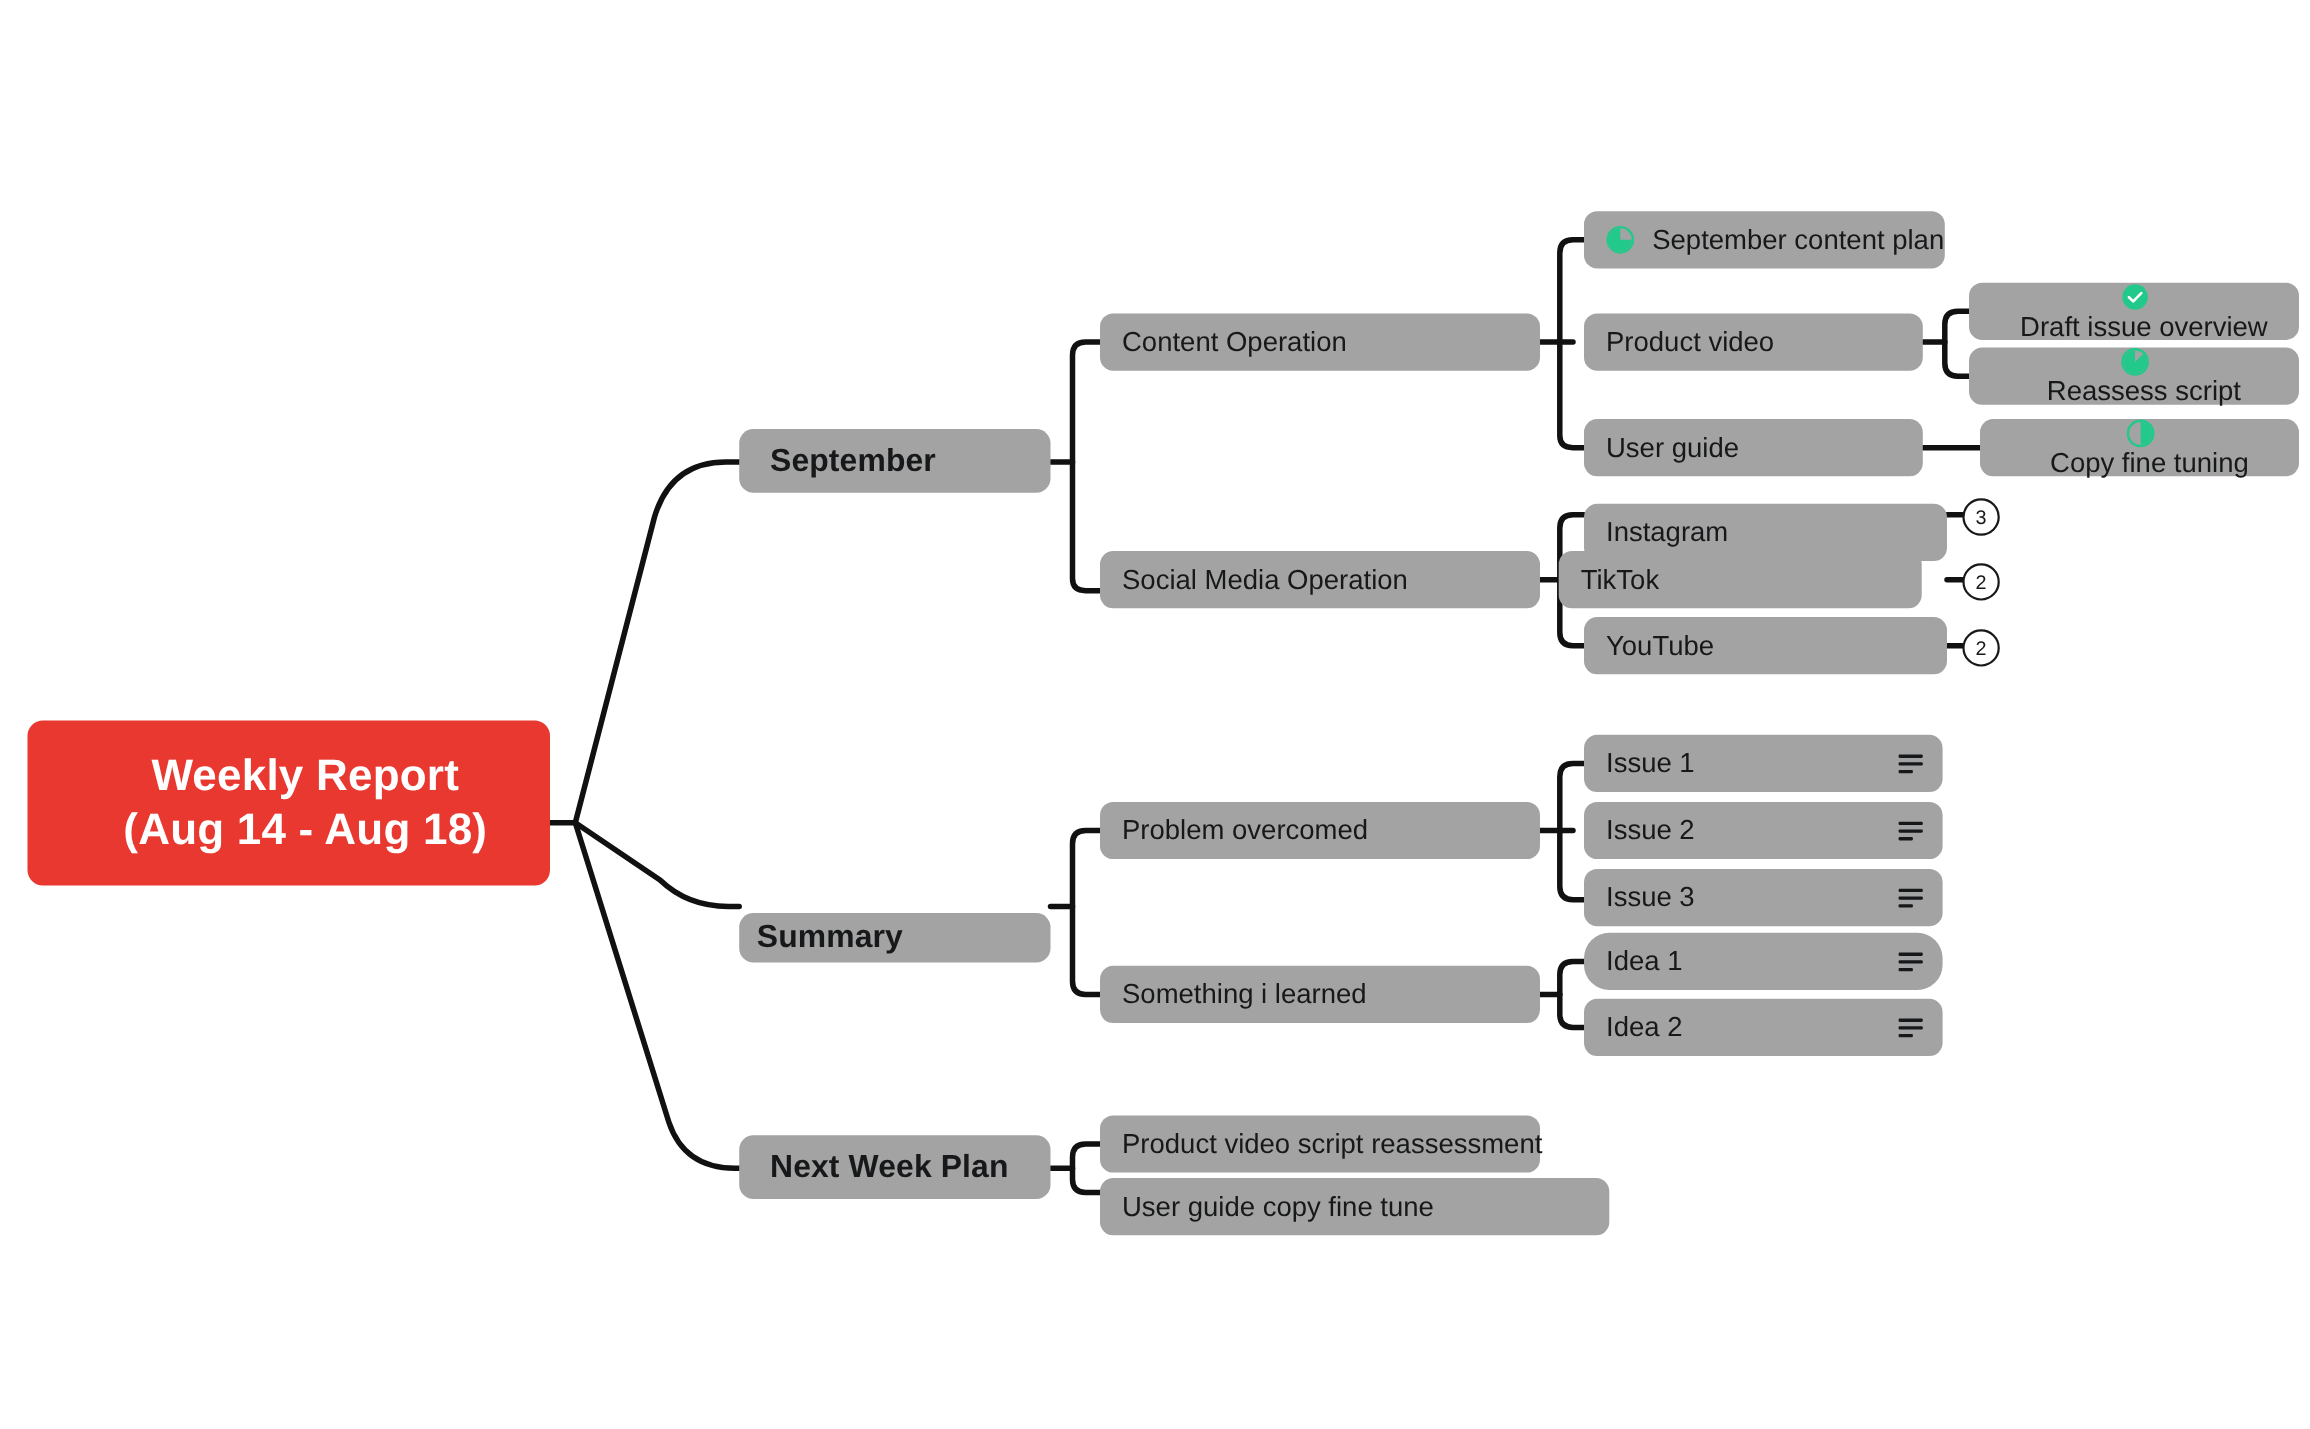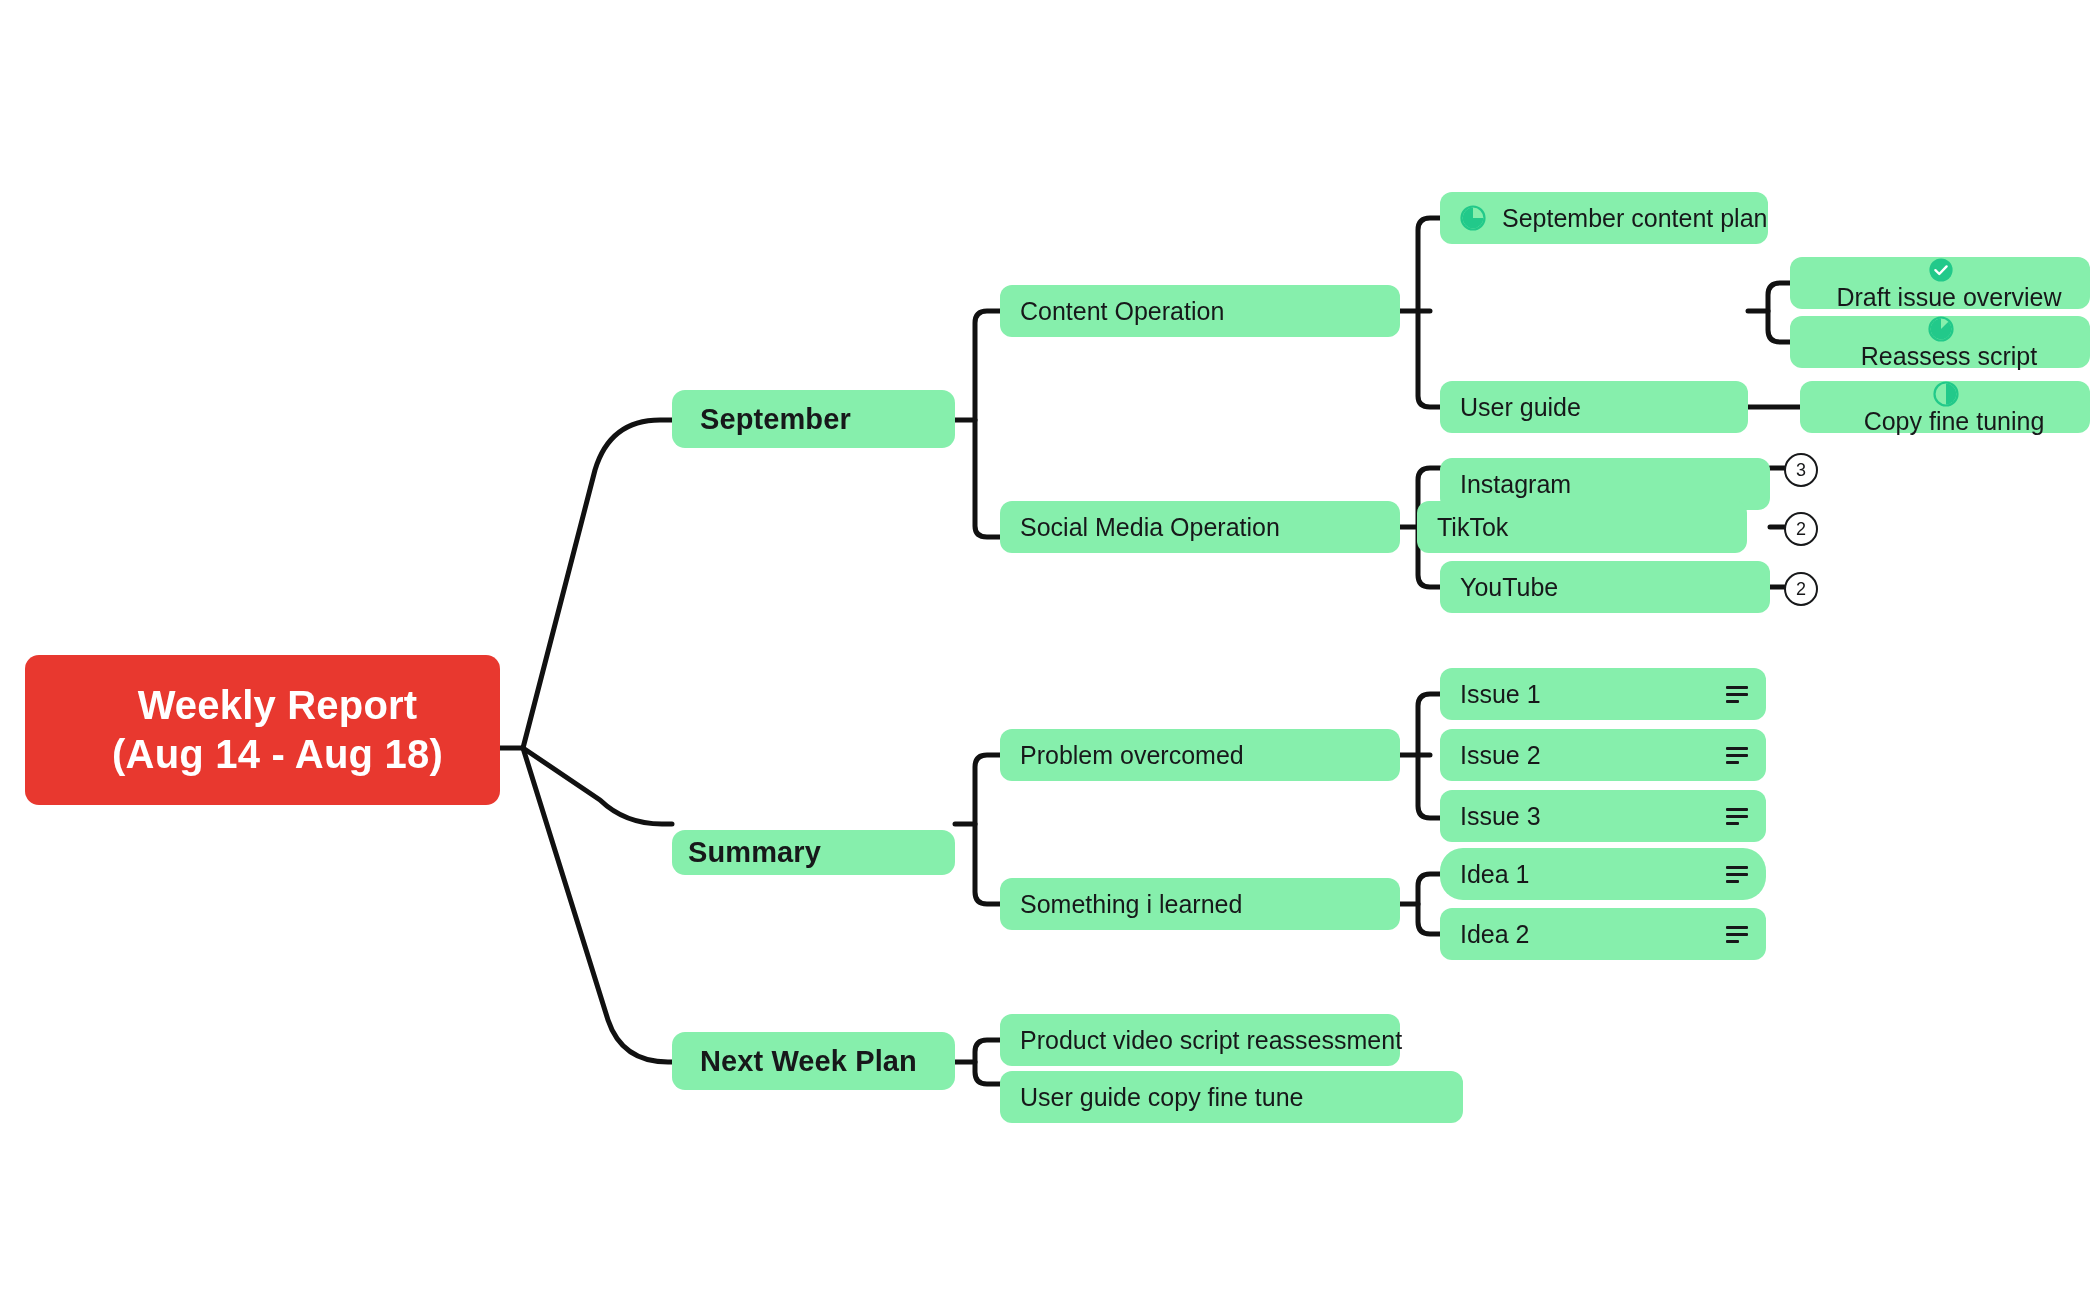--- a/index.html
+++ b/index.html
@@ -27,21 +27,21 @@
     pointer-events: none;
   }
 
   
   .node {
     position: absolute;
     box-sizing: border-box;
     display: flex;
     align-items: center;
     border-radius: 12px;
-    background: #86efac;
+    background: #a3a3a3;
     color: #17181a;
     white-space: nowrap;
   }
 
   
   .node.root {
     background: #E8382F;
     color: #ffffff;
     border-radius: 14px;
     justify-content: center;
@@ -217,20 +217,23 @@
   <div class="node lvl3" style="left:1440px; top:192px; width:328px; height:52px;">
     <span class="status-icon">
       <svg width="26" height="26" viewBox="0 0 26 26">
         <circle cx="13" cy="13" r="11.5" fill="none" stroke="#22C98A" stroke-width="2.2"></circle>
         <path d="M 13 13 L 13 2.6 A 10.4 10.4 0 1 0 23.4 13 Z" fill="#22C98A"></path>
       </svg>
     </span>
     <span class="node-label">September content plan</span>
   </div>
 
+  <div class="node lvl3" style="left:1440px; top:285px; width:308px; height:52px;">
+    <span class="node-label">Product video</span>
+  </div>
 
   <div class="node lvl3" style="left:1440px; top:381px; width:308px; height:52px;">
     <span class="node-label">User guide</span>
   </div>
 
   <div class="node lvl4" style="left:1790px; top:257px; width:300px; height:52px;">
     <span class="status-icon">
       <svg width="26" height="26" viewBox="0 0 26 26">
         <circle cx="13" cy="13" r="11.6" fill="#22C98A"></circle>
         <path d="M 7.4 13.2 L 11.3 17 L 18.6 9.4" fill="none" stroke="#ffffff" stroke-width="2.4" stroke-linecap="round" stroke-linejoin="round"></path>

